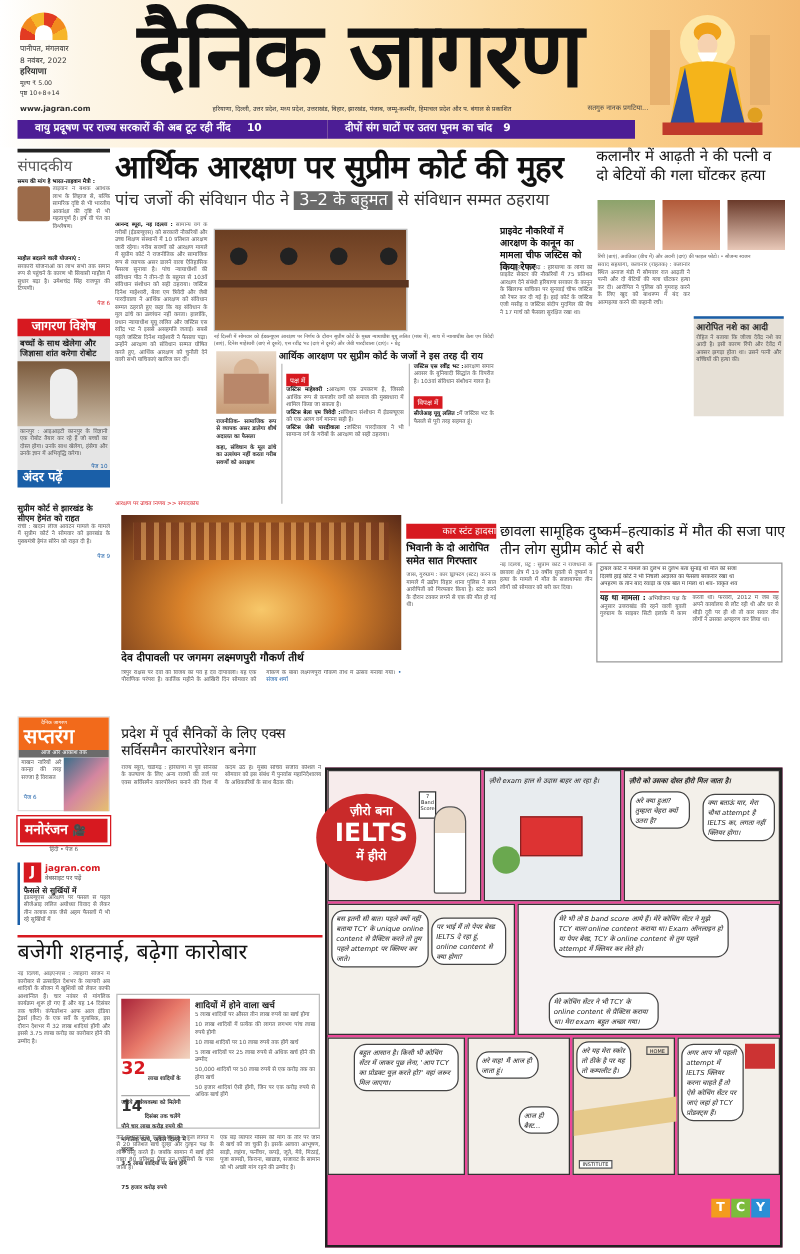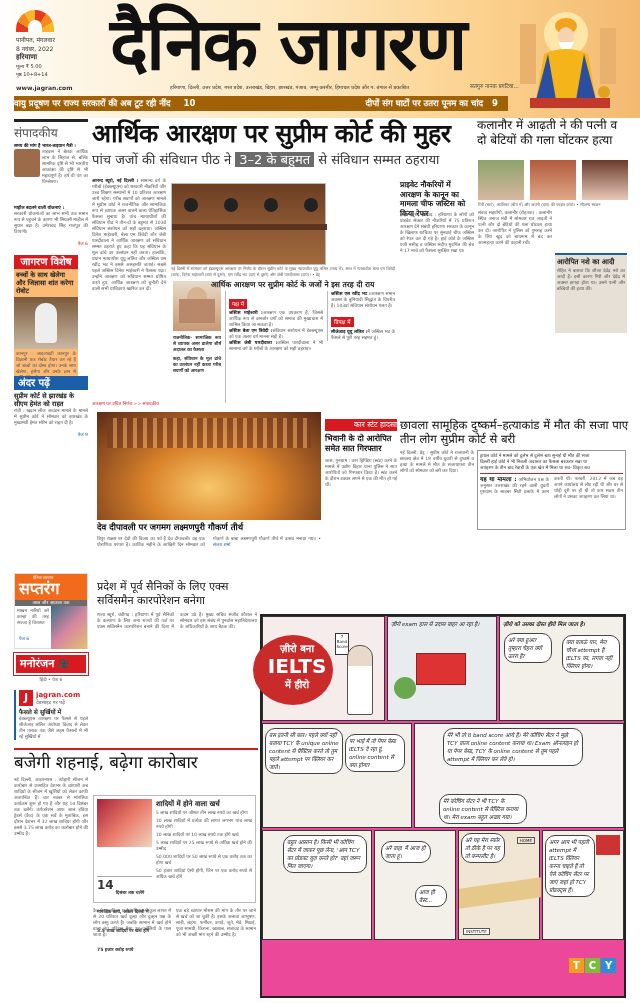--- a/index.html
+++ b/index.html
@@ -8,21 +8,21 @@
 .mast{left:0;top:0;width:640px;height:118px;background:linear-gradient(90deg,#fff 0%,#fdf6e8 10%,#fde8c0 45%,#fbd28e 75%,#f3b971 100%)}
 .logo-sun{left:16px;top:10px;width:38px;height:22px;border-radius:38px 38px 0 0;background:conic-gradient(from 270deg at 50% 100%,#e23b22 0 30deg,#f28a1e 30deg 60deg,#f6b52a 60deg 90deg,#e23b22 90deg 120deg,#f28a1e 120deg 150deg,#f6b52a 150deg 180deg);}
 .logo-sun::after{content:"";position:absolute;left:12px;top:10px;width:14px;height:12px;border-radius:14px 14px 0 0;background:#fff}
 .meta{left:16px;top:36px;font-size:6px;line-height:8.5px;color:#333}
 .meta b{font-size:7px}
 .title{left:110px;top:2px;font-family:"DejaVu Sans",sans-serif;font-weight:bold;font-size:72px;letter-spacing:-2px;color:#111;line-height:84px}
 .site{left:16px;top:84px;font-size:6px;font-weight:bold;color:#333}
 .regions{left:170px;top:84px;font-size:5px;color:#333}
 .guru-caption{left:470px;top:82px;font-size:5.5px;color:#444}
 .guru{left:520px;top:4px;width:96px;height:106px}
-.teaser{top:96px;height:15px;background:#a16207;color:#fff;font-size:8.5px;line-height:15px;font-weight:bold}
+.teaser{top:96px;height:15px;background:#4c1d95;color:#fff;font-size:8.5px;line-height:15px;padding-left:14px;font-weight:bold}
 .box-title{background:#d71920;color:#fff;font-weight:bold;text-align:center;font-size:10px;line-height:14px}
 .col{font-size:4.5px;line-height:6px;color:#555;text-align:justify}
 .hl{font-weight:bold;color:#111}
 .photo{background:#8a6a45}
 .rule{background:#d71920}
 .hdline{font-weight:bold;color:#111;line-height:1.1}
 .box{border:1px solid #bbb}
 .ad{border:2px solid #222;background:#ec4899}
 .panel{position:absolute;border:1.5px solid #333;background:#f3f0ea;font-size:5.5px;font-style:italic;color:#222;padding:3px}
 .bubble{background:#fff;border:1px solid #444;border-radius:10px;padding:2px 3px;position:absolute}
@@ -54,51 +54,51 @@
   <path d="M24 50 Q46 40 68 50 L76 96 L16 96 Z" fill="#f5b41a"></path>
   <path d="M28 50 L36 96 L16 96 Z" fill="#2b4f9e"></path>
   <path d="M64 50 L76 96 L56 96 Z" fill="#2b4f9e"></path>
   <rect x="10" y="94" width="80" height="10" fill="#c0392b"></rect>
   <circle cx="84" cy="88" r="6" fill="#e0a020"></circle>
 </svg>
 <div class="abs teaser" style="left:14px;width:248px">
   <span>वायु प्रदूषण पर राज्य सरकारों की अब टूट रही नींद</span>
   <span style="margin-left:10px">10</span>
 </div>
-<div class="abs teaser" style="left:262px;width:246px;text-align:right;padding-right:10px">
+<div class="abs teaser" style="left:262px;width:246px;text-align:left;padding-right:10px">
   <span>दीपों संग घाटों पर उतरा पूनम का चांद</span>
   <span style="margin-left:6px">9</span>
 </div>
 
 <div class="abs" style="left:14px;top:119px;width:74px;border-top:3px solid #222">
   <div style="font-weight:normal;font-size:12px;color:#555;text-align:left;padding:2px 0">संपादकीय</div>
   <div class="col"><span class="hl">समय की मांग है भारत-ताइवान मैत्री :</span></div>
   <div style="display:flex;gap:2px">
     <div class="photo" style="width:26px;height:28px;background:#9c6b4a;border-radius:2px"></div>
     <div class="col" style="flex:1;height:56px;overflow:hidden">ताइवान ने बेशक आर्थिक लाभ के लिहाज से, बल्कि सामरिक दृष्टि से भी भारतीय आकांक्षा की दृष्टि से भी महत्वपूर्ण है। हर्ष वी पंत का विश्लेषण।</div>
   </div>
   <div class="col"><span class="hl">माहौल बदलने वाली योजनाएं :</span></div>
   <div class="col" style="height:30px;overflow:hidden">सरकारी योजनाओं का लाभ सभी तक समान रूप से पहुंचने के कारण भी सियासी माहौल में सुधार बढ़ा है। उमेशचंद्र सिंह राजपूत की टिप्पणी।</div>
   <div class="col" style="text-align:right;color:#d71920">पेज 6</div>
 </div>
 
-<div class="abs" style="left:14px;top:255px;width:64px;background:#fdba74;padding-bottom:2px">
+<div class="abs" style="left:14px;top:255px;width:74px;background:#e5e5e5;padding-bottom:2px">
   <div class="box-title">जागरण विशेष</div>
   <div style="font-size:6.5px;line-height:8px;font-weight:bold;padding:2px">बच्चों के साथ खेलेगा और जिज्ञासा शांत करेगा रोबोट</div>
   <div class="photo" style="height:52px;background:linear-gradient(#7b5a3c,#c8b8a2);display:flex;align-items:center;justify-content:center">
     <div style="width:22px;height:40px;background:#eee;border-radius:10px 10px 4px 4px"></div>
   </div>
   <div class="col" style="padding:2px;height:30px;overflow:hidden">कानपुर : आइआइटी कानपुर के विज्ञानी एक रोबोट तैयार कर रहे हैं जो बच्चों का दोस्त होगा। उनके साथ खेलेगा, हंसेगा और उनके ज्ञान में अभिवृद्धि करेगा।</div>
   <div class="col" style="text-align:right;color:#1a5fa8;padding-right:2px">पेज 10</div>
 </div>
 
 <div class="abs" style="left:14px;top:376px;width:74px">
   <div style="background:#1a5fa8;color:#fff;font-weight:bold;font-size:10px;line-height:14px;padding-left:4px">अंदर पढ़ें</div>
   <div>
-    <div style="font-size:6.5px;line-height:8px;font-weight:bold;margin-top:2px">सुप्रीम कोर्ट से झारखंड के सीएम हेमंत को राहत</div>
+    <div style="font-size:6.5px;line-height:8px;font-weight:bold;margin-top:13px">सुप्रीम कोर्ट से झारखंड के सीएम हेमंत को राहत</div>
     <div class="col" style="height:24px;overflow:hidden">रांची : खदान लीज आवंटन मामले के मामले में सुप्रीम कोर्ट ने सोमवार को झारखंड के मुख्यमंत्री हेमंत सोरेन को राहत दी है।</div>
     <div class="col" style="text-align:right;color:#1a5fa8">पेज 9</div>
   </div>
 </div>
 
 <div class="abs" style="left:14px;top:573px;width:74px;height:76px;border:1px solid #ddd">
   <div style="background:#f26a1b;height:26px;position:relative">
     <div style="position:absolute;left:18px;top:1px;font-size:4px;color:#fff">दैनिक जागरण</div>
     <div style="position:absolute;left:4px;top:5px;font-size:16px;font-weight:bold;color:#fff;line-height:20px">सप्तरंग</div>
   </div>
@@ -155,21 +155,21 @@
 
 <div class="abs" style="left:171px;top:279px;width:224px;height:126px">
   <div style="position:absolute;left:2px;top:2px;width:48px;height:50px;background:linear-gradient(#e9d9c8,#c79a74)">
     <div style="position:absolute;left:14px;top:6px;width:20px;height:12px;border-radius:10px 10px 0 0;background:#d7b394"></div>
     <div style="position:absolute;left:6px;top:18px;width:36px;height:24px;background:#b9876a"></div>
   </div>
   <ul style="position:absolute;left:2px;top:56px;width:48px;list-style:none">
     <li class="col" style="font-weight:bold;color:#333;margin-bottom:3px">राजनीतिक- सामाजिक रूप से व्यापक असर डालेगा शीर्ष अदालत का फैसला</li>
     <li class="col" style="font-weight:bold;color:#333">कहा, संविधान के मूल ढांचे का उल्लंघन नहीं करता गरीब सवर्णों को आरक्षण</li>
   </ul>
-  <div style="position:absolute;left:40px;top:0;width:168px;font-size:7.5px;font-weight:bold;white-space:nowrap;overflow:hidden">आर्थिक आरक्षण पर सुप्रीम कोर्ट के जजों ने इस तरह दी राय</div>
+  <div style="position:absolute;left:52px;top:0;width:168px;font-size:7.5px;font-weight:bold;white-space:nowrap;overflow:hidden">आर्थिक आरक्षण पर सुप्रीम कोर्ट के जजों ने इस तरह दी राय</div>
   <div style="position:absolute;left:54px;top:12px;width:1px;height:112px;background:#bbb"></div>
   <div style="position:absolute;left:58px;top:12px;width:94px">
     <div style="display:inline-block;background:#d71920;color:#fff;font-size:5.5px;padding:1px 3px;margin:1px 0">पक्ष में</div>
     <div class="col"><span class="hl">जस्टिस माहेश्वरी :</span><span>आरक्षण एक उपकरण है, जिससे आर्थिक रूप से कमजोर वर्गों को समाज की मुख्यधारा में शामिल किया जा सकता है।</span></div>
     <div class="col"><span class="hl">जस्टिस बेला एम त्रिवेदी :</span><span>संविधान संशोधन में ईडब्ल्यूएस को एक अलग वर्ग मानना सही है।</span></div>
     <div class="col"><span class="hl">जस्टिस जेबी पारदीवाला :</span><span>जस्टिस पारदीवाला ने भी सामान्य वर्ग के गरीबों के आरक्षण को सही ठहराया।</span></div>
   </div>
   <div style="position:absolute;left:156px;top:12px;width:68px;border-left:1px solid #bbb;padding-left:3px">
     <div class="col"><span class="hl">जस्टिस एस रवींद्र भट :</span><span>आरक्षण समान अवसर के बुनियादी सिद्धांत के विपरीत है। 103वां संविधान संशोधन गलत है।</span></div>
     <div style="display:inline-block;background:#d71920;color:#fff;font-size:5.5px;padding:1px 3px;margin:2px 0">विपक्ष में</div>
@@ -222,20 +222,23 @@
 
 <div class="abs hdline" style="left:97px;top:580px;width:160px;font-size:11px;line-height:14px;font-weight:normal">प्रदेश में पूर्व सैनिकों के लिए एक्स सर्विसमैन कारपोरेशन बनेगा</div>
 <div class="abs col" style="left:97px;top:612px;width:160px;height:118px;overflow:hidden;column-count:2;column-gap:6px">राज्य ब्यूरो, चंडीगढ़ : हरियाणा में पूर्व सैनिकों के कल्याण के लिए अन्य राज्यों की तर्ज पर एक्स सर्विसमैन कारपोरेशन बनाने की दिशा में कदम उठे हैं। मुख्य सचिव संजीव कौशल ने सोमवार को इस संबंध में पुनर्वास महानिदेशालय के अधिकारियों के साथ बैठक की।</div>
 
 <div class="abs rule" style="left:14px;top:748px;width:244px;height:2px"></div>
 
 <div class="abs hdline" style="left:14px;top:753px;width:244px;font-size:17px;font-weight:normal">बजेगी शहनाई, बढ़ेगा कारोबार</div>
 <div class="abs col" style="left:14px;top:777px;width:74px;height:218px;overflow:hidden">नई दिल्ली, आइएनएस : त्योहारी सीजन में कारोबार से उत्साहित देशभर के व्यापारी अब शादियों के सीजन में खुशियों को लेकर काफी आशान्वित हैं। चार नवंबर से मांगलिक कार्यक्रम शुरू हो गए हैं और यह 14 दिसंबर तक चलेंगे। कंफेडरेशन आफ आल इंडिया ट्रेडर्स (कैट) के एक सर्वे के मुताबिक, इस दौरान देशभर में 32 लाख शादियां होंगी और इससे 3.75 लाख करोड़ का कारोबार होने की उम्मीद है।</div>
 <div class="abs box" style="left:93px;top:795px;width:163px;height:108px;padding:2px">
   <div style="position:absolute;left:3px;top:3px;width:55px;height:48px;background:linear-gradient(135deg,#a8243a,#e87a6a,#f0d4c0)"></div>
+  <div style="position:absolute;left:3px;top:53px;width:55px">
+    <div><span style="color:#d71920;font-weight:bold;font-size:14px;float:left;margin-right:2px;line-height:13px">32</span><span class="col" style="font-weight:bold;color:#333">लाख शादियों के जरिये अर्थव्यवस्था को मिलेगी पौने चार लाख करोड़ रुपये की खुराक</span></div>
+  </div>
   <div style="position:absolute;left:3px;top:80px;width:55px;border-top:1px solid #aaa;padding-top:2px">
     <div><span style="font-weight:bold;font-size:12px;float:left;margin-right:2px;line-height:12px;color:#333">14</span><span class="col" style="font-weight:bold;color:#333">दिसंबर तक चलेंगे मांगलिक कार्य, अकेले दिल्ली में 3.5 लाख शादियों पर खर्च होंगे 75 हजार करोड़ रुपये</span></div>
   </div>
   <div style="position:absolute;left:62px;top:3px;width:96px">
     <div style="font-size:7px;font-weight:bold">शादियों में होने वाला खर्च</div>
     <ul style="list-style:none">
       <li class="col" style="margin-top:2px">5 लाख शादियों पर औसत तीन लाख रुपये का खर्च होगा</li>
       <li class="col" style="margin-top:2px">10 लाख शादियों में प्रत्येक की लागत लगभग पांच लाख रुपये होगी</li>
       <li class="col" style="margin-top:2px">10 लाख शादियों पर 10 लाख रुपये तक होंगे खर्च</li>
       <li class="col" style="margin-top:2px">5 लाख शादियों पर 25 लाख रुपये से अधिक खर्च होने की उम्मीद</li>

